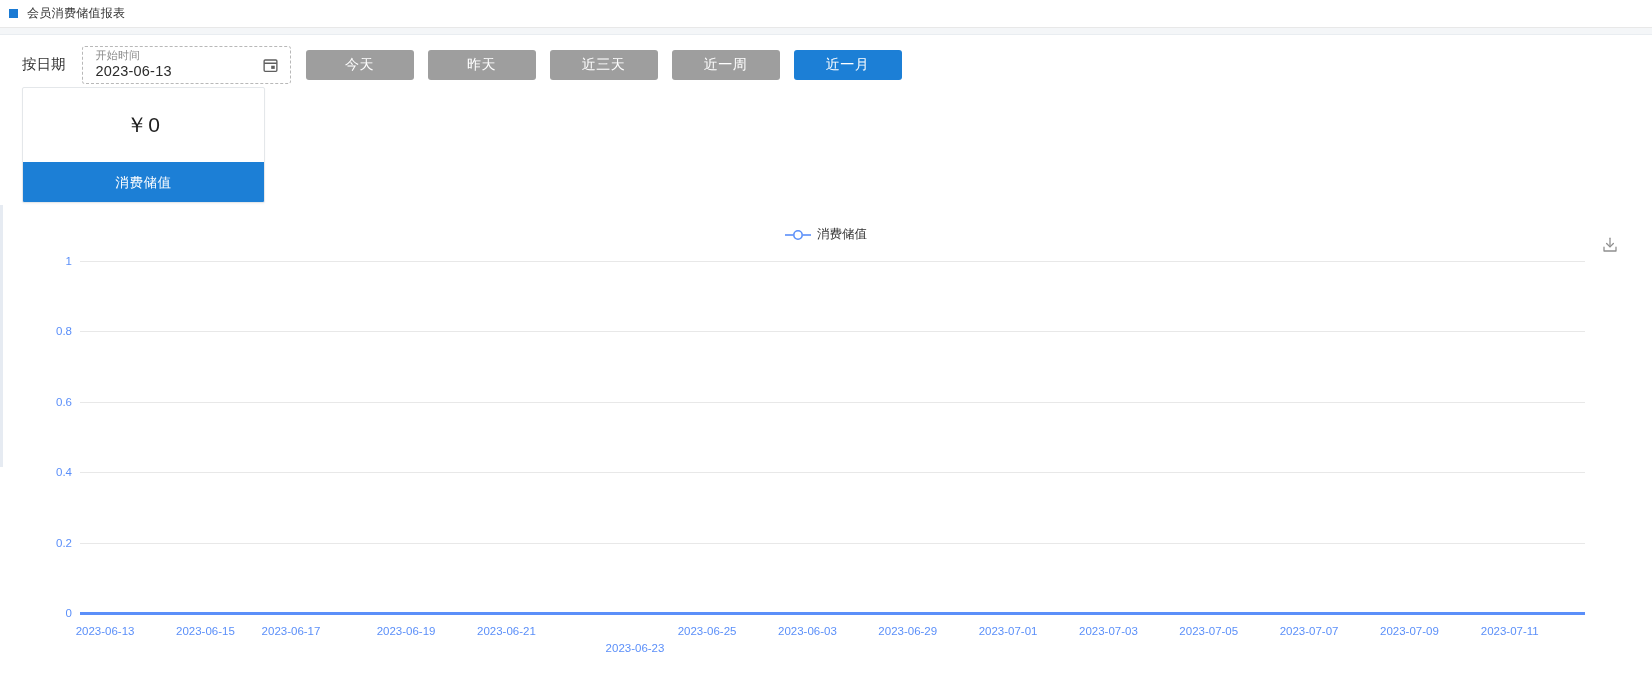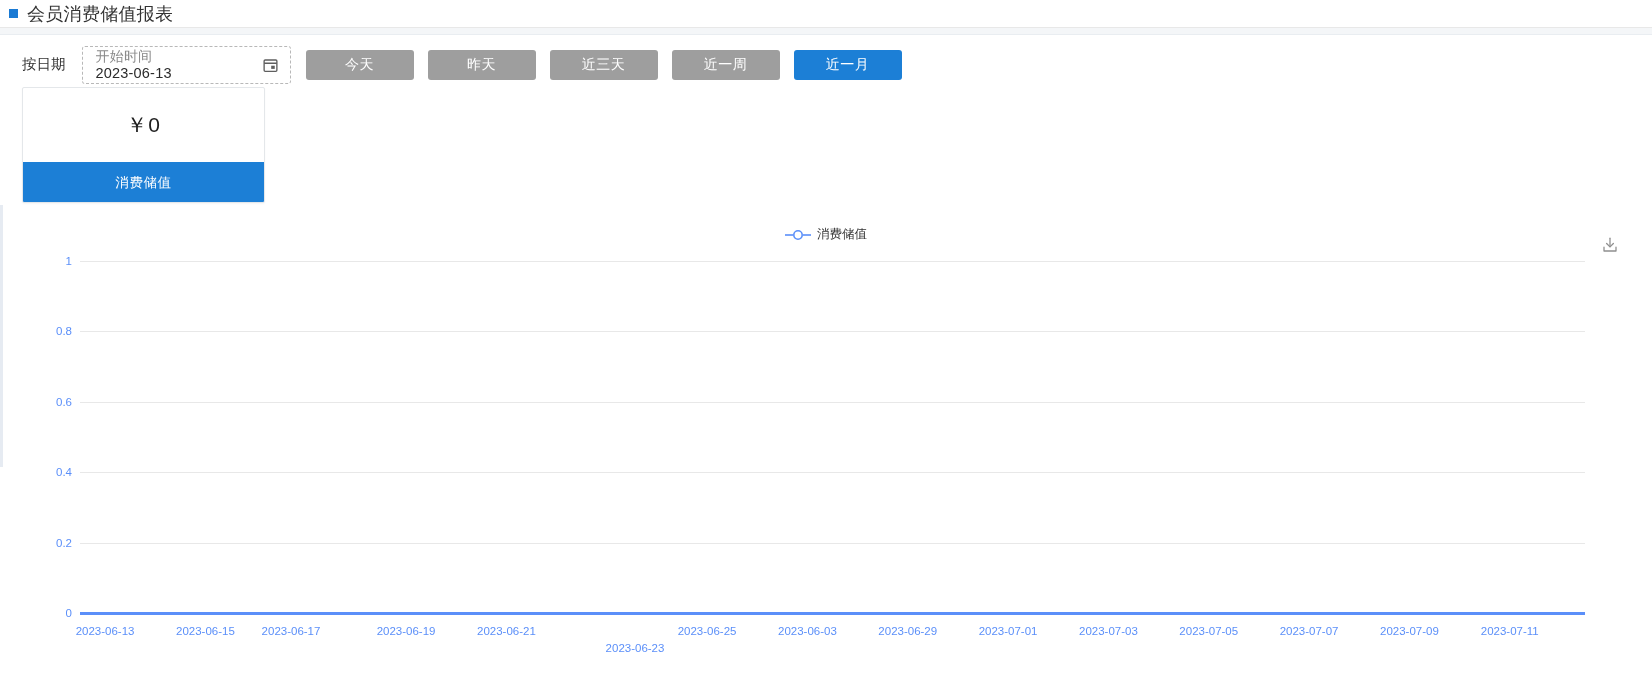--- a/index.html
+++ b/index.html
@@ -26,21 +26,21 @@
     box-sizing: border-box;
   }
   .title-square {
     width: 9px;
     height: 9px;
     background: #1a7ad4;
     margin-right: 9px;
     flex: none;
   }
   .title-text {
-    font-size: 18px;
+    font-size: 12px;
     color: #333333;
     letter-spacing: .3px;
   }
   .titlebar-sep {
     height: 6px;
     background: #f4f6f8;
     border-bottom: 1px solid #e9edf1;
   }
 
   
@@ -70,21 +70,21 @@
     align-items: center;
   }
   .date-inner {
     padding-left: 13px;
     display: flex;
     flex-direction: column;
     justify-content: center;
     line-height: 1;
   }
   .date-flabel {
-    font-size: 14px;
+    font-size: 11px;
     color: #8a8a8a;
     margin-bottom: 3px;
     letter-spacing: .2px;
   }
   .date-value {
     font-size: 14.5px;
     color: #2b2b2b;
     letter-spacing: .2px;
   }
   .cal-icon {

